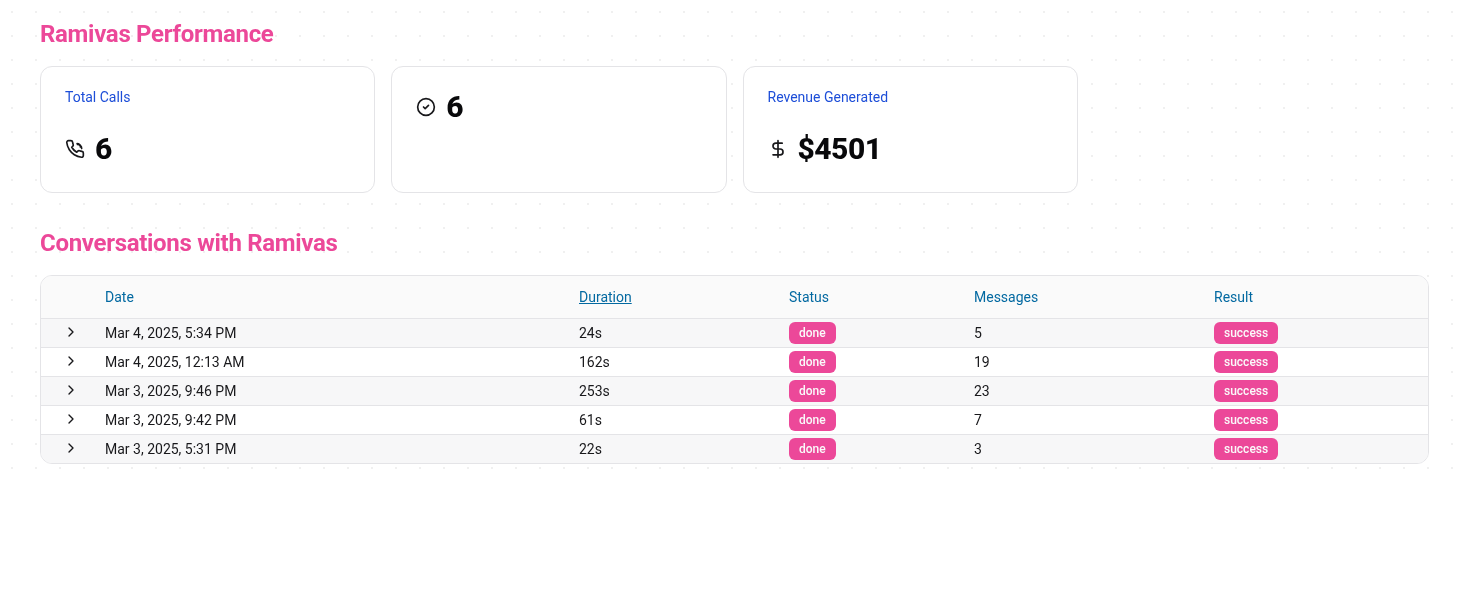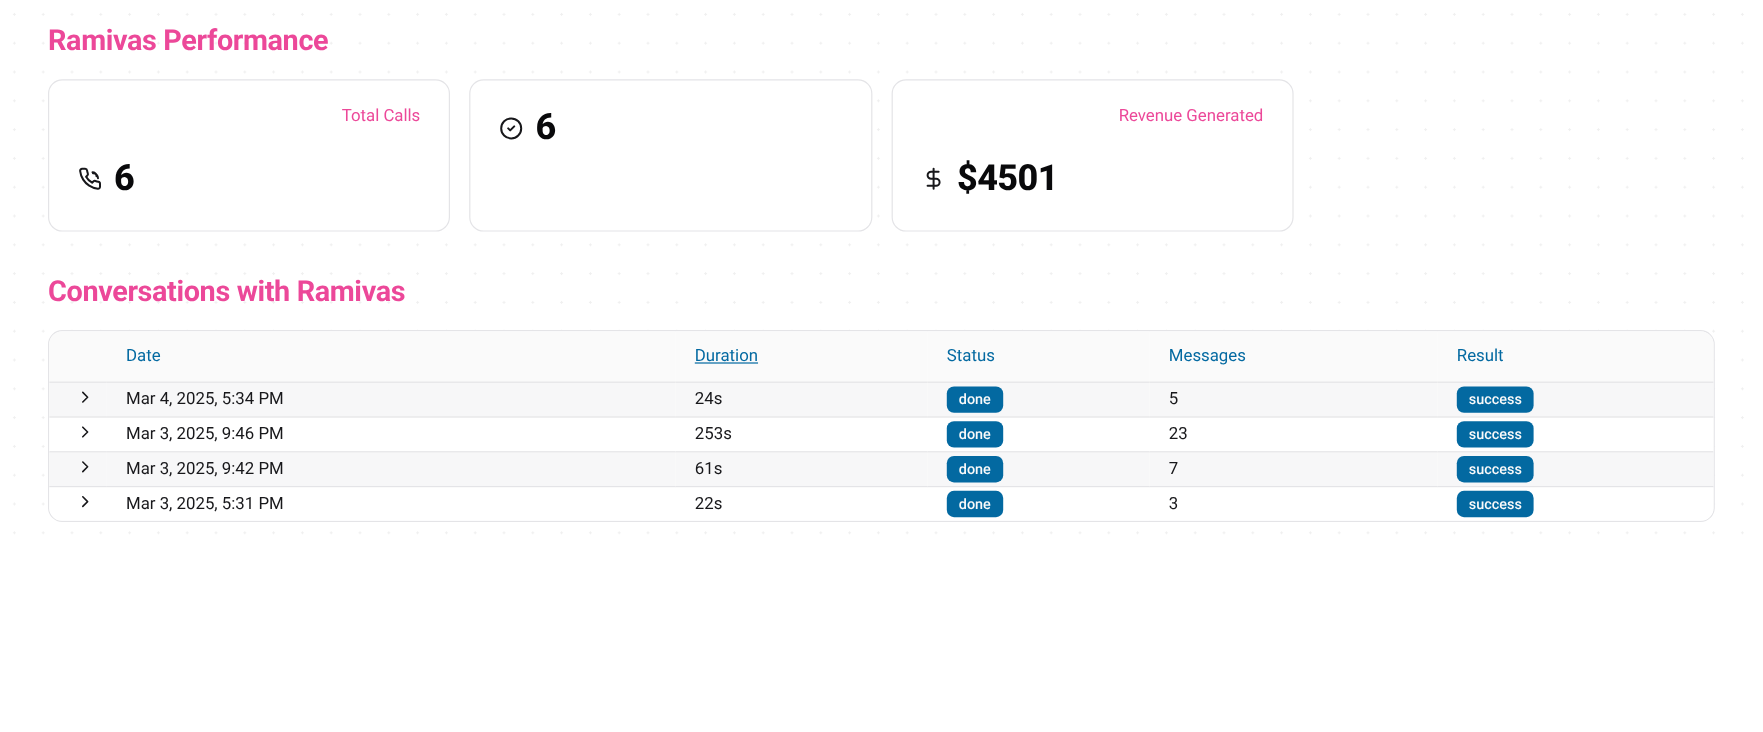--- a/index.html
+++ b/index.html
@@ -45,23 +45,22 @@
       border: 1px solid #e4e4e7;
       border-radius: 12px;
       background: #ffffff;
       padding: 22px 24px 26px 24px;
       display: flex;
       flex-direction: column;
       gap: 26px;
     }
     .card-title {
       font-size: 14px;
-      color: #ec4899;
+      color: #1d4ed8;
       font-weight: 400;
-      text-align: right;
     }
     .card-value-row {
       display: flex;
       align-items: center;
       gap: 10px;
     }
     .card-value {
       font-size: 30px;
       font-weight: 800;
       letter-spacing: -0.5px;
@@ -136,21 +135,21 @@
     }
     .expand-icon svg {
       width: 16px;
       height: 16px;
       stroke: currentColor;
       fill: none;
       stroke-width: 2;
     }
     .badge {
       display: inline-block;
-      background: #0369a1;
+      background: #ec4899;
       color: #fafafa;
       font-size: 12px;
       font-weight: 500;
       padding: 3px 10px;
       border-radius: 6px;
       line-height: 16px;
     }
     th.col-expand { width: 48px; }
     th.col-date { }
     th.col-duration { width: 210px; text-decoration: underline; }
@@ -239,20 +238,34 @@
     <td><span class="badge">success</span></td>
   </tr>
         <tr>
     <td class="expand-cell">
       <span class="expand-icon">
         <svg viewBox="0 0 24 24" stroke-linecap="round" stroke-linejoin="round">
           <polyline points="9 18 15 12 9 6"></polyline>
         </svg>
       </span>
     </td>
+    <td>Mar 4, 2025, 12:13 AM</td>
+    <td>162s</td>
+    <td><span class="badge">done</span></td>
+    <td>19</td>
+    <td><span class="badge">success</span></td>
+  </tr>
+        <tr>
+    <td class="expand-cell">
+      <span class="expand-icon">
+        <svg viewBox="0 0 24 24" stroke-linecap="round" stroke-linejoin="round">
+          <polyline points="9 18 15 12 9 6"></polyline>
+        </svg>
+      </span>
+    </td>
     <td>Mar 3, 2025, 9:46 PM</td>
     <td>253s</td>
     <td><span class="badge">done</span></td>
     <td>23</td>
     <td><span class="badge">success</span></td>
   </tr>
         <tr>
     <td class="expand-cell">
       <span class="expand-icon">
         <svg viewBox="0 0 24 24" stroke-linecap="round" stroke-linejoin="round">

